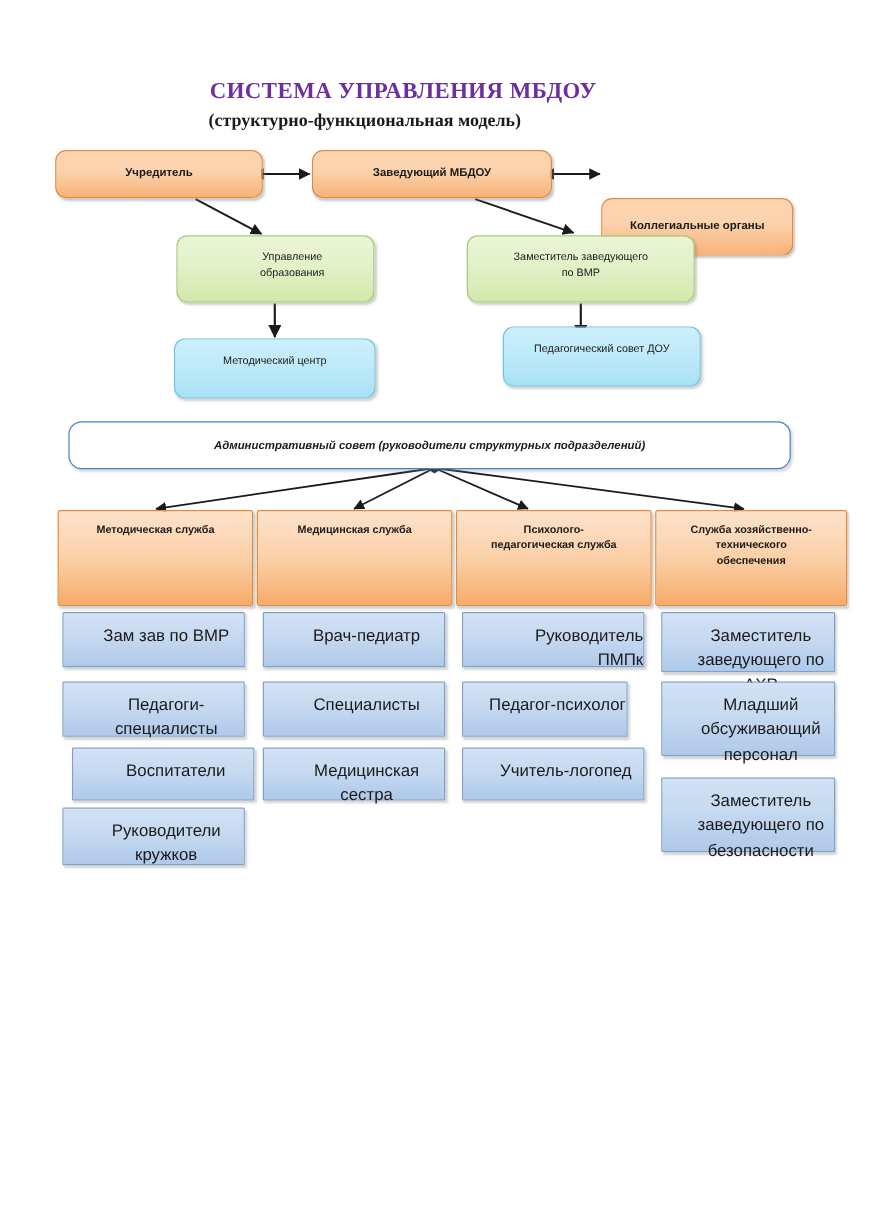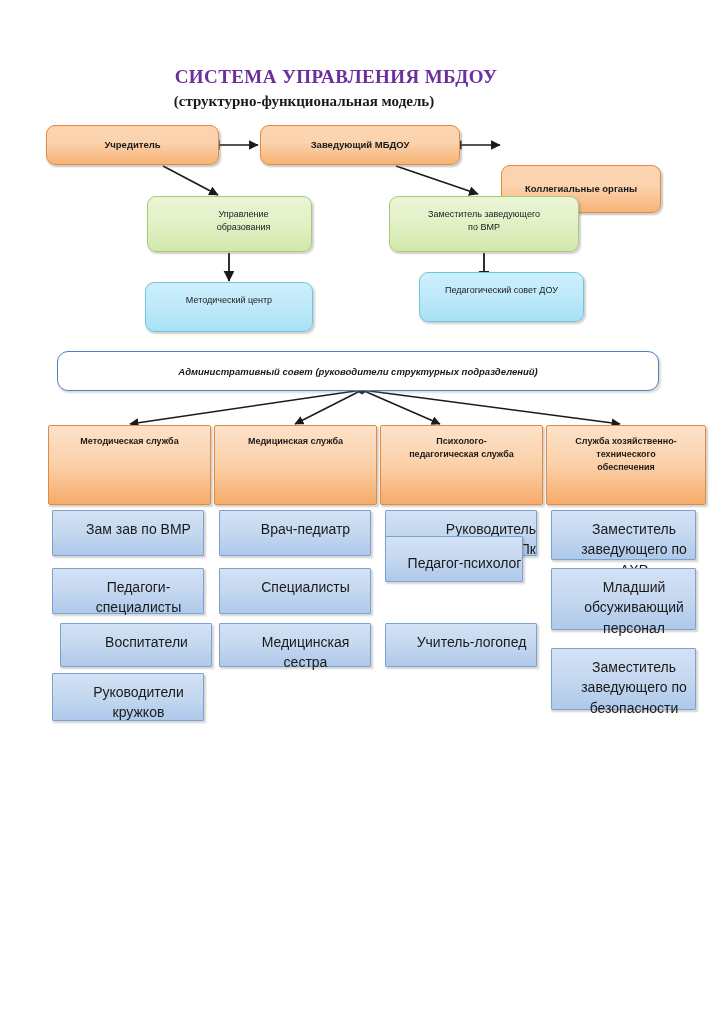--- a/index.html
+++ b/index.html
@@ -253,21 +253,21 @@
   <div class="node box-blue-sq" style="left:219px; top:568px; width:152px; height:46px;">
     <span class="line">Специалисты</span>
   </div>
   <div class="node box-blue-sq" style="left:219px; top:623px; width:152px; height:44px;">
     <span class="line">Медицинская сестра</span>
   </div>
 
   <div class="node box-blue-sq" style="left:385px; top:510px; width:152px; height:46px;text-align:right;">
     <span class="line">Руководитель ПМПк</span>
   </div>
-  <div class="node box-blue-sq" style="left:385px; top:536px; width:138px; height:46px;justify-content:center;">
+  <div class="node box-blue-sq" style="left:385px; top:568px; width:138px; height:46px;">
     <span class="line">Педагог-психолог</span>
   </div>
   <div class="node box-blue-sq" style="left:385px; top:623px; width:152px; height:44px;">
     <span class="line">Учитель-логопед</span>
   </div>
 
   <div class="node box-blue-sq" style="left:551px; top:510px; width:145px; height:50px;">
     <span class="line">Заместитель</span>
     <span class="line">заведующего по АХР</span>
   </div>

